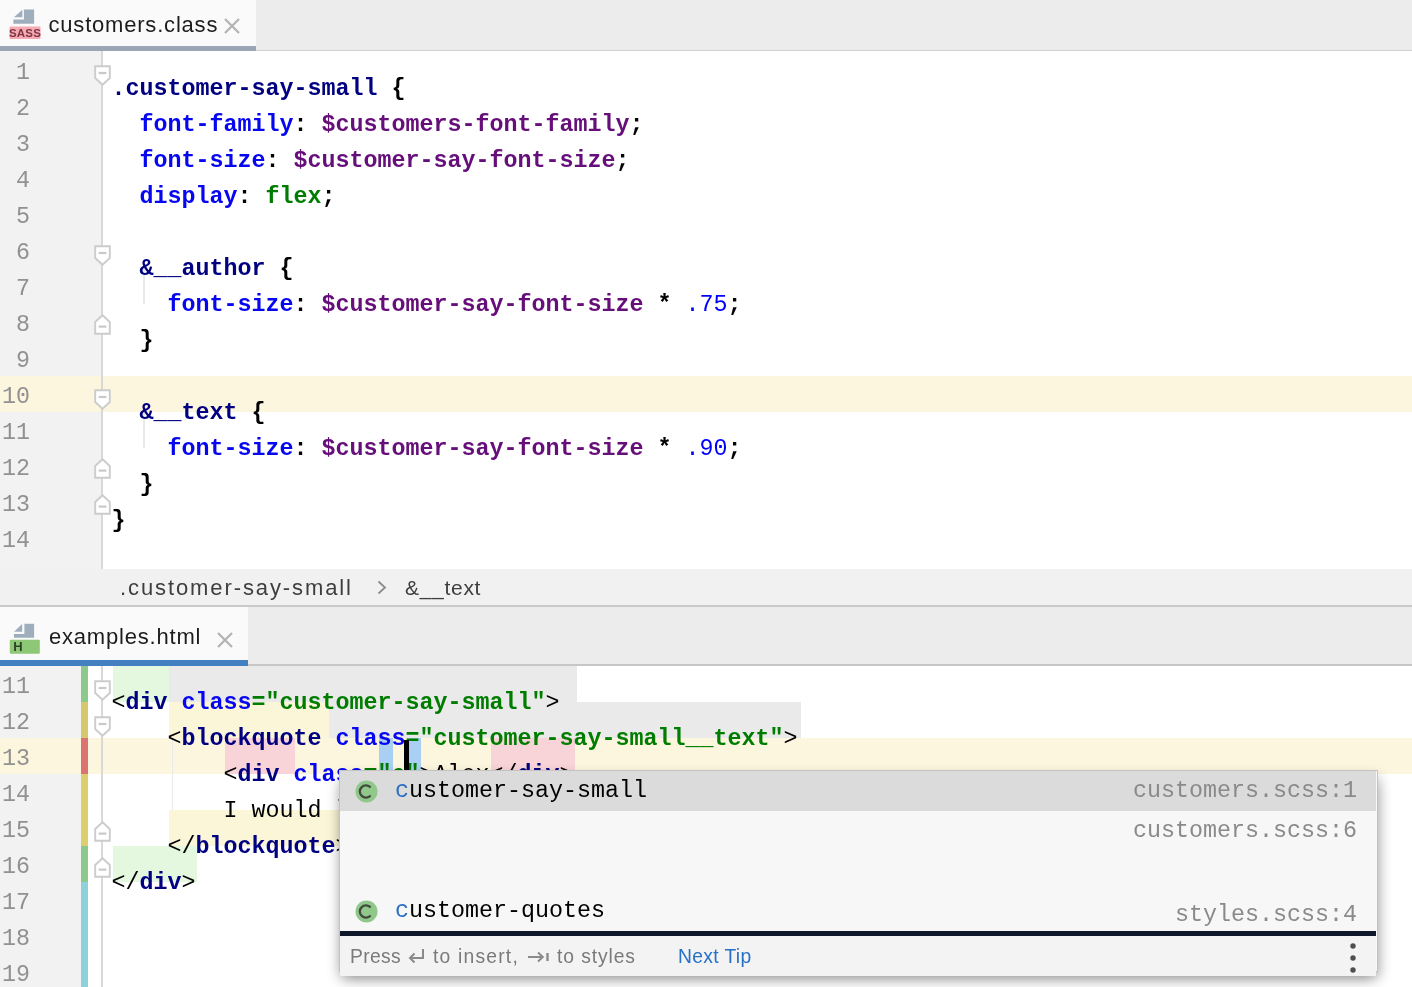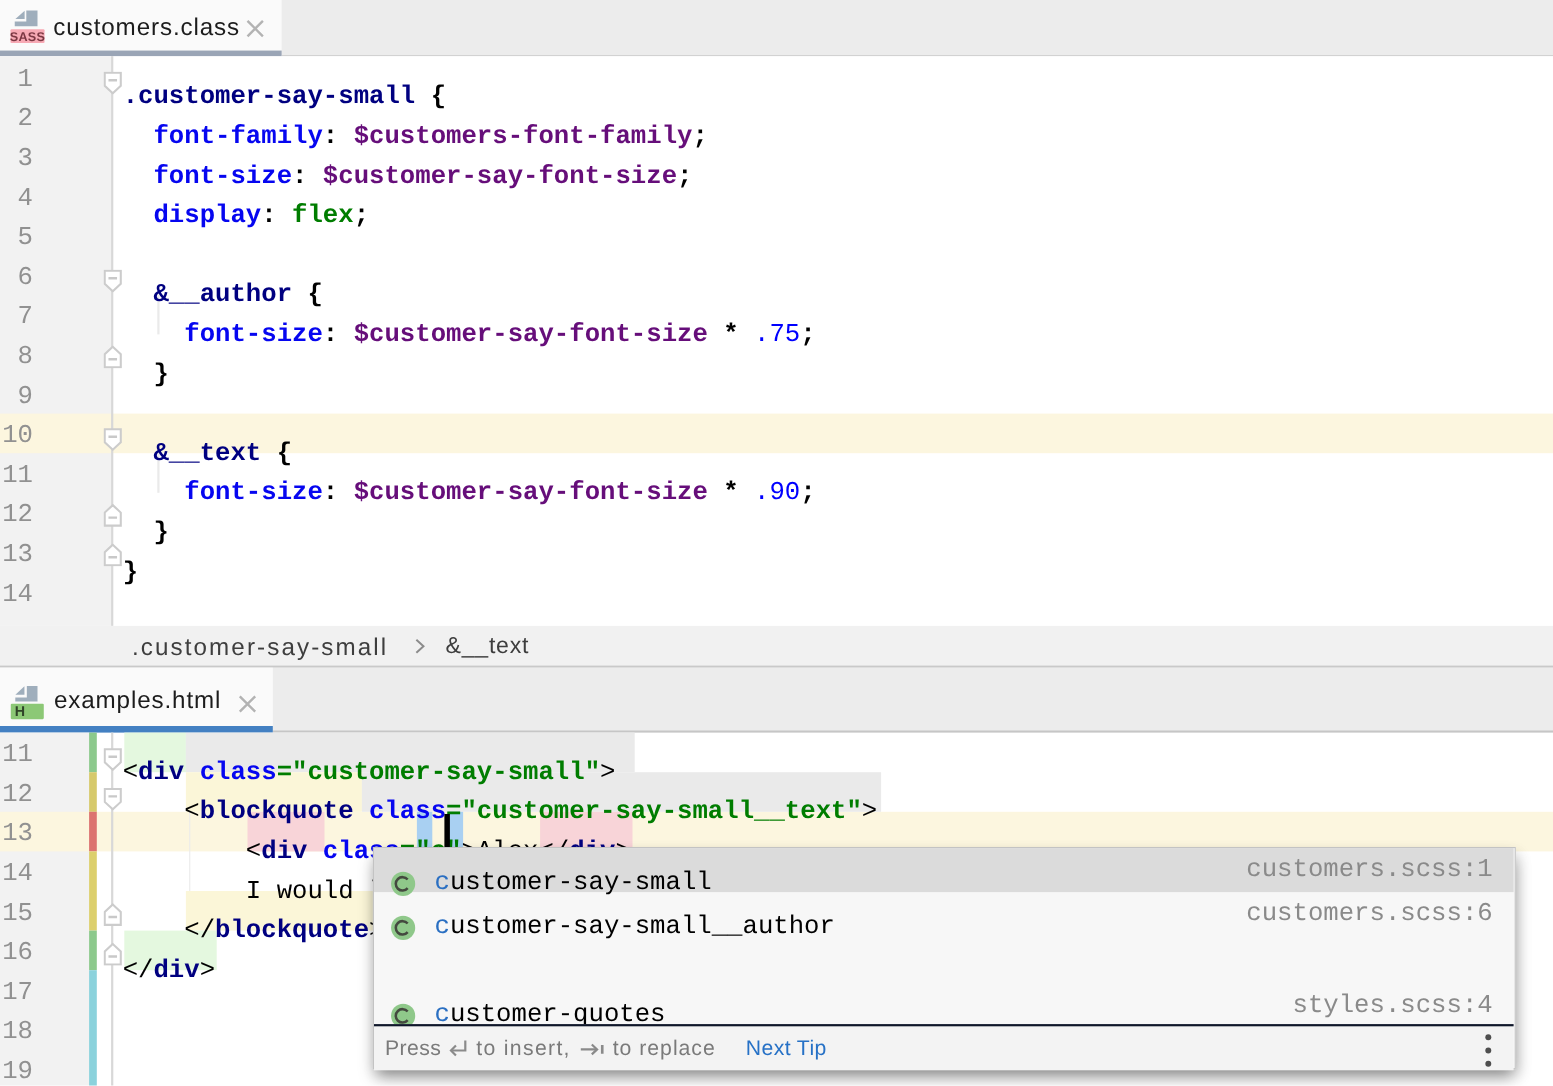--- a/index.html
+++ b/index.html
@@ -8,21 +8,21 @@
   .abs{position:absolute;}
   .mono{font-family:"Liberation Mono",monospace;font-size:23.33px;line-height:36px;white-space:pre;}
   .ln{position:absolute;left:111.5px;height:36px;padding-top:19px;}
   .num{position:absolute;left:0;width:30px;text-align:right;color:#919191;height:36px;padding-top:3px;}
   .t{color:#000080;font-weight:bold;}
   .p{color:#0606f0;font-weight:bold;}
   .v{color:#660E7A;font-weight:bold;}
   .g{color:#007d00;font-weight:bold;}
   .n{color:#0000ff;}
   .pnum{position:absolute;font-family:"Liberation Mono",monospace;font-size:23.33px;line-height:40px;height:40px;color:#8a8a8a;white-space:pre;}
-  .popitem{left:0;width:1036px;height:40px;margin-top:12px;}
+  .popitem{left:0;width:1036px;height:40px;}
   .cicon{position:absolute;left:15px;top:8.5px;}
   .pname{position:absolute;left:55px;top:0;font-family:"Liberation Mono",monospace;font-size:23.33px;line-height:40px;color:#000;white-space:pre;}
   .m{color:#2a6fc2;font-weight:normal;}
   .hint{height:40px;line-height:41px;font-size:19.3px;color:#7a7a7a;letter-spacing:0.35px;white-space:pre;}
 </style>
 </head>
 <body>
 
 <div class="abs" style="left:0;top:0;width:1412px;height:50px;background:#ececec;"></div>
 <div class="abs" style="left:256px;top:49.5px;width:1156px;height:1.5px;background:#d2d2d2;"></div>
@@ -196,50 +196,43 @@
 
 <div id="popup" class="abs" style="left:339px;top:770px;width:1039px;height:202px;background:#f7f7f7;border:1px solid #c3c3c3;box-sizing:border-box;box-shadow:0 9px 14px -3px rgba(0,0,0,0.42), 3px 5px 12px rgba(0,0,0,0.12);z-index:50;">
   <div class="abs" style="left:0;top:0;width:1036px;height:40px;background:#dbdbdb;"></div>
   <div class="popitem abs" style="top:0;">
       <svg class="cicon" width="23" height="23" viewBox="0 0 23 23">
         <circle cx="11.5" cy="11.5" r="11" fill="#8fc88a"></circle>
         <path d="M15.6 7.6 A6.1 6.1 0 1 0 15.6 15.4" fill="none" stroke="#44493f" stroke-width="2.3"></path>
       </svg>
       <span class="pname"><b class="m">c</b>ustomer-say-small</span>
     </div>
-  <div class="popitem abs" style="top:40px;">
-      <svg class="cicon" width="23" height="23" viewBox="0 0 23 23">
-        <circle cx="11.5" cy="11.5" r="11" fill="#8fc88a"></circle>
-        <path d="M15.6 7.6 A6.1 6.1 0 1 0 15.6 15.4" fill="none" stroke="#44493f" stroke-width="2.3"></path>
-      </svg>
-      <span class="pname"><b class="m">c</b>ustomer-say-small__author</span>
-    </div>
   <div class="popitem abs" style="top:120px;">
       <svg class="cicon" width="23" height="23" viewBox="0 0 23 23">
         <circle cx="11.5" cy="11.5" r="11" fill="#8fc88a"></circle>
         <path d="M15.6 7.6 A6.1 6.1 0 1 0 15.6 15.4" fill="none" stroke="#44493f" stroke-width="2.3"></path>
       </svg>
       <span class="pname"><b class="m">c</b>ustomer-quotes</span>
     </div>
   <div class="pnum" style="top:0;right:20px;text-align:center;">customers.scss:1</div>
   <div class="pnum" style="top:40px;right:20px;">customers.scss:6</div>
   <div class="pnum" style="top:112px;right:20px;margin-top:12px;">styles.scss:4</div>
-  <div class="abs" style="left:0;top:160px;width:1036px;height:40px;background:#f3f3f3;border-top:2px solid #0f172a;">
+  <div class="abs" style="left:0;top:160px;width:1036px;height:40px;background:#f3f3f3;border-top:5px solid #0f172a;">
     <div class="abs hint" style="left:10px;top:0;">Press</div>
     <svg class="abs" style="left:64px;top:9px;" width="24" height="24" viewBox="0 0 24 24">
         <path d="M19 4 V13 H7" stroke="#8a8a8a" stroke-width="2" fill="none"></path>
         <path d="M10.5 8.5 L6 13 L10.5 17.5" stroke="#8a8a8a" stroke-width="2" fill="none"></path>
       </svg>
     <div class="abs hint" style="left:93px;top:0;letter-spacing:1.2px;">to insert,</div>
     <svg class="abs" style="left:186px;top:9px;" width="26" height="24" viewBox="0 0 26 24">
         <path d="M2 12 H16" stroke="#8a8a8a" stroke-width="2" fill="none"></path>
         <path d="M12 7.5 L16.8 12 L12 16.5" stroke="#8a8a8a" stroke-width="2" fill="none"></path>
         <path d="M21.5 8 V16" stroke="#8a8a8a" stroke-width="2.4" fill="none"></path>
       </svg>
-    <div class="abs hint" style="left:217px;top:0;letter-spacing:0.9px;">to replace</div>
+    <div class="abs hint" style="left:217px;top:0;letter-spacing:0.9px;">to styles</div>
     <div class="abs hint" style="left:338px;top:0;color:#2671c6;">Next Tip</div>
     <svg class="abs" style="left:1007px;top:6px;" width="12" height="32" viewBox="0 0 12 32">
         <circle cx="6" cy="4" r="2.7" fill="#4e4e4e"></circle>
         <circle cx="6" cy="16" r="2.7" fill="#4e4e4e"></circle>
         <circle cx="6" cy="28" r="2.7" fill="#4e4e4e"></circle>
       </svg>
   </div>
 </div>
 
 </body></html>

